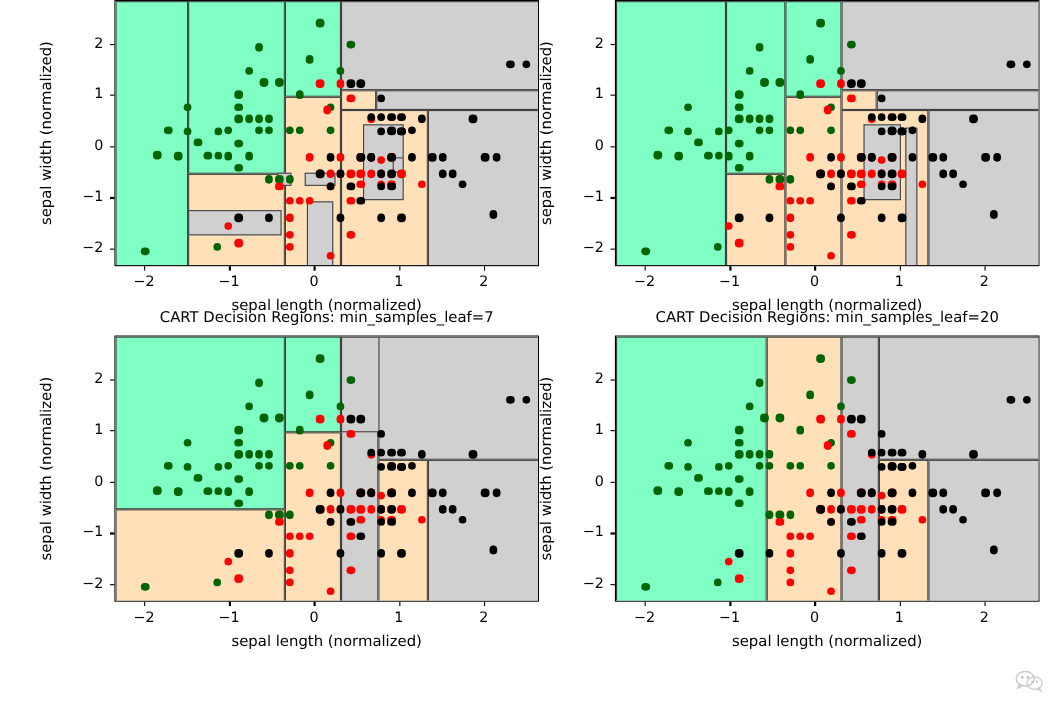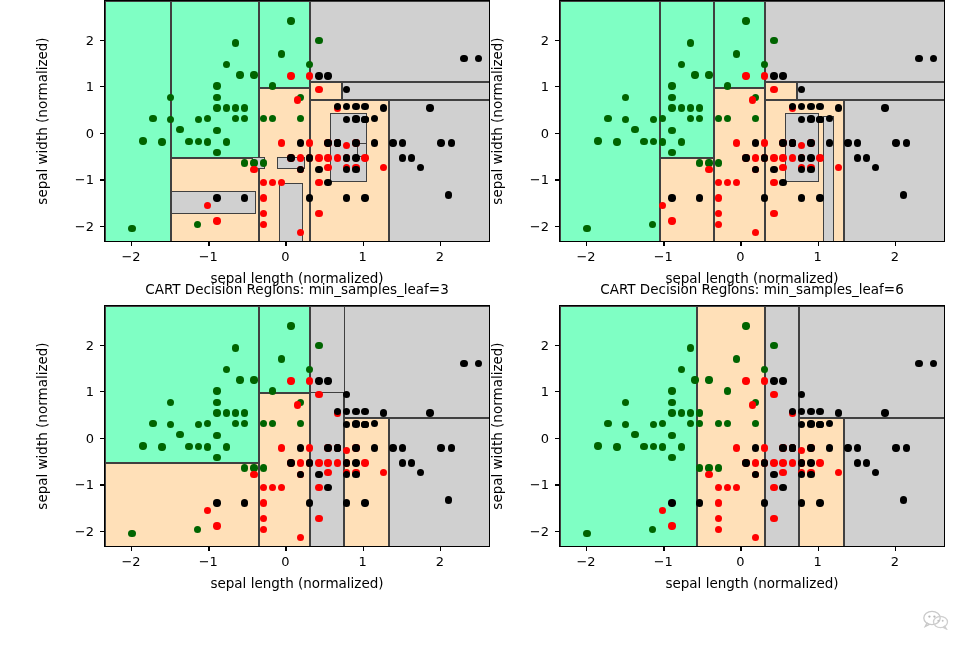--- a/index.html
+++ b/index.html
@@ -351,21 +351,21 @@
       <div class="tick yt" style="left: 100px; top: 132.635px;"></div>
       <div class="tlab ytl" style="left: 68px; width: 26px; top: 132.635px;">0</div>
       <div class="tick yt" style="left: 100px; top: 86.0962px;"></div>
       <div class="tlab ytl" style="left: 68px; width: 26px; top: 86.0962px;">1</div>
       <div class="tick yt" style="left: 100px; top: 39.5577px;"></div>
       <div class="tlab ytl" style="left: 68px; width: 26px; top: 39.5577px;">2</div>
       <div class="axlab" style="left: 104px; width: 386px; top: 270px;">sepal length (normalized)</div>
       <div class="axlab ylab" style="left: 34px; top: 121px; transform: rotate(-90deg) translateX(-50%);">sepal width (normalized)</div>
     </div>
     <div class="panel" style="left: 0px; top: 305px; width: 490px;">
-      <div class="ptitle" style="left: 104px; width: 386px; top: -24px;">CART Decision Regions: min_samples_leaf=3</div>
+      <div class="ptitle" style="left: 104px; width: 386px; top: -24px;">CART Decision Regions: min_samples_leaf=7</div>
       <div class="axes" style="left: 104px; top: 0px; width: 386px; height: 242px;">
         <div class="regions">
           <div class="rg" style="left: 0px; top: 0px; width: 153.628px; height: 156.835px; background: rgb(127, 255, 196); border: 1.5px solid rgb(64, 64, 64);"></div>
           <div class="rg" style="left: 153.628px; top: 0px; width: 50.952px; height: 87.4923px; background: rgb(127, 255, 196); border: 1.5px solid rgb(64, 64, 64);"></div>
           <div class="rg" style="left: 0px; top: 156.835px; width: 153.628px; height: 85.1654px; background: rgb(255, 224, 184); border: 1.5px solid rgb(64, 64, 64);"></div>
           <div class="rg" style="left: 153.628px; top: 87.4923px; width: 50.952px; height: 154.508px; background: rgb(255, 224, 184); border: 1.5px solid rgb(64, 64, 64);"></div>
           <div class="rg" style="left: 238.548px; top: 112.158px; width: 45.548px; height: 129.842px; background: rgb(255, 224, 184); border: 1.5px solid rgb(64, 64, 64);"></div>
           <div class="rg" style="left: 204.58px; top: 0px; width: 33.968px; height: 242px; background: rgb(208, 208, 208); border: 1.5px solid rgb(64, 64, 64);"></div>
           <div class="rg" style="left: 204.58px; top: 0px; width: 181.42px; height: 87.4923px; background: rgb(208, 208, 208); border: 1.5px solid rgb(64, 64, 64);"></div>
           <div class="rg" style="left: 238.548px; top: 0px; width: 147.452px; height: 112.158px; background: rgb(208, 208, 208); border: 1.5px solid rgb(64, 64, 64);"></div>
@@ -512,21 +512,21 @@
       <div class="tick yt" style="left: 100px; top: 132.635px;"></div>
       <div class="tlab ytl" style="left: 68px; width: 26px; top: 132.635px;">0</div>
       <div class="tick yt" style="left: 100px; top: 86.0962px;"></div>
       <div class="tlab ytl" style="left: 68px; width: 26px; top: 86.0962px;">1</div>
       <div class="tick yt" style="left: 100px; top: 39.5577px;"></div>
       <div class="tlab ytl" style="left: 68px; width: 26px; top: 39.5577px;">2</div>
       <div class="axlab" style="left: 104px; width: 386px; top: 270px;">sepal length (normalized)</div>
       <div class="axlab ylab" style="left: 34px; top: 121px; transform: rotate(-90deg) translateX(-50%);">sepal width (normalized)</div>
     </div>
     <div class="panel" style="left: 455px; top: 305px; width: 490px;">
-      <div class="ptitle" style="left: 104px; width: 386px; top: -24px;">CART Decision Regions: min_samples_leaf=6</div>
+      <div class="ptitle" style="left: 104px; width: 386px; top: -24px;">CART Decision Regions: min_samples_leaf=20</div>
       <div class="axes" style="left: 104px; top: 0px; width: 386px; height: 242px;">
         <div class="regions">
           <div class="rg" style="left: 0px; top: 0px; width: 137.416px; height: 242px; background: rgb(127, 255, 196); border: 1.5px solid rgb(64, 64, 64);"></div>
           <div class="rg" style="left: 137.416px; top: 0px; width: 67.164px; height: 242px; background: rgb(255, 224, 184); border: 1.5px solid rgb(64, 64, 64);"></div>
           <div class="rg" style="left: 238.548px; top: 112.158px; width: 45.548px; height: 129.842px; background: rgb(255, 224, 184); border: 1.5px solid rgb(64, 64, 64);"></div>
           <div class="rg" style="left: 204.58px; top: 0px; width: 33.968px; height: 242px; background: rgb(208, 208, 208); border: 1.5px solid rgb(64, 64, 64);"></div>
           <div class="rg" style="left: 238.548px; top: 0px; width: 147.452px; height: 112.158px; background: rgb(208, 208, 208); border: 1.5px solid rgb(64, 64, 64);"></div>
           <div class="rg" style="left: 284.096px; top: 112.158px; width: 101.904px; height: 129.842px; background: rgb(208, 208, 208); border: 1.5px solid rgb(64, 64, 64);"></div>
         </div>
         <div class="pts">

